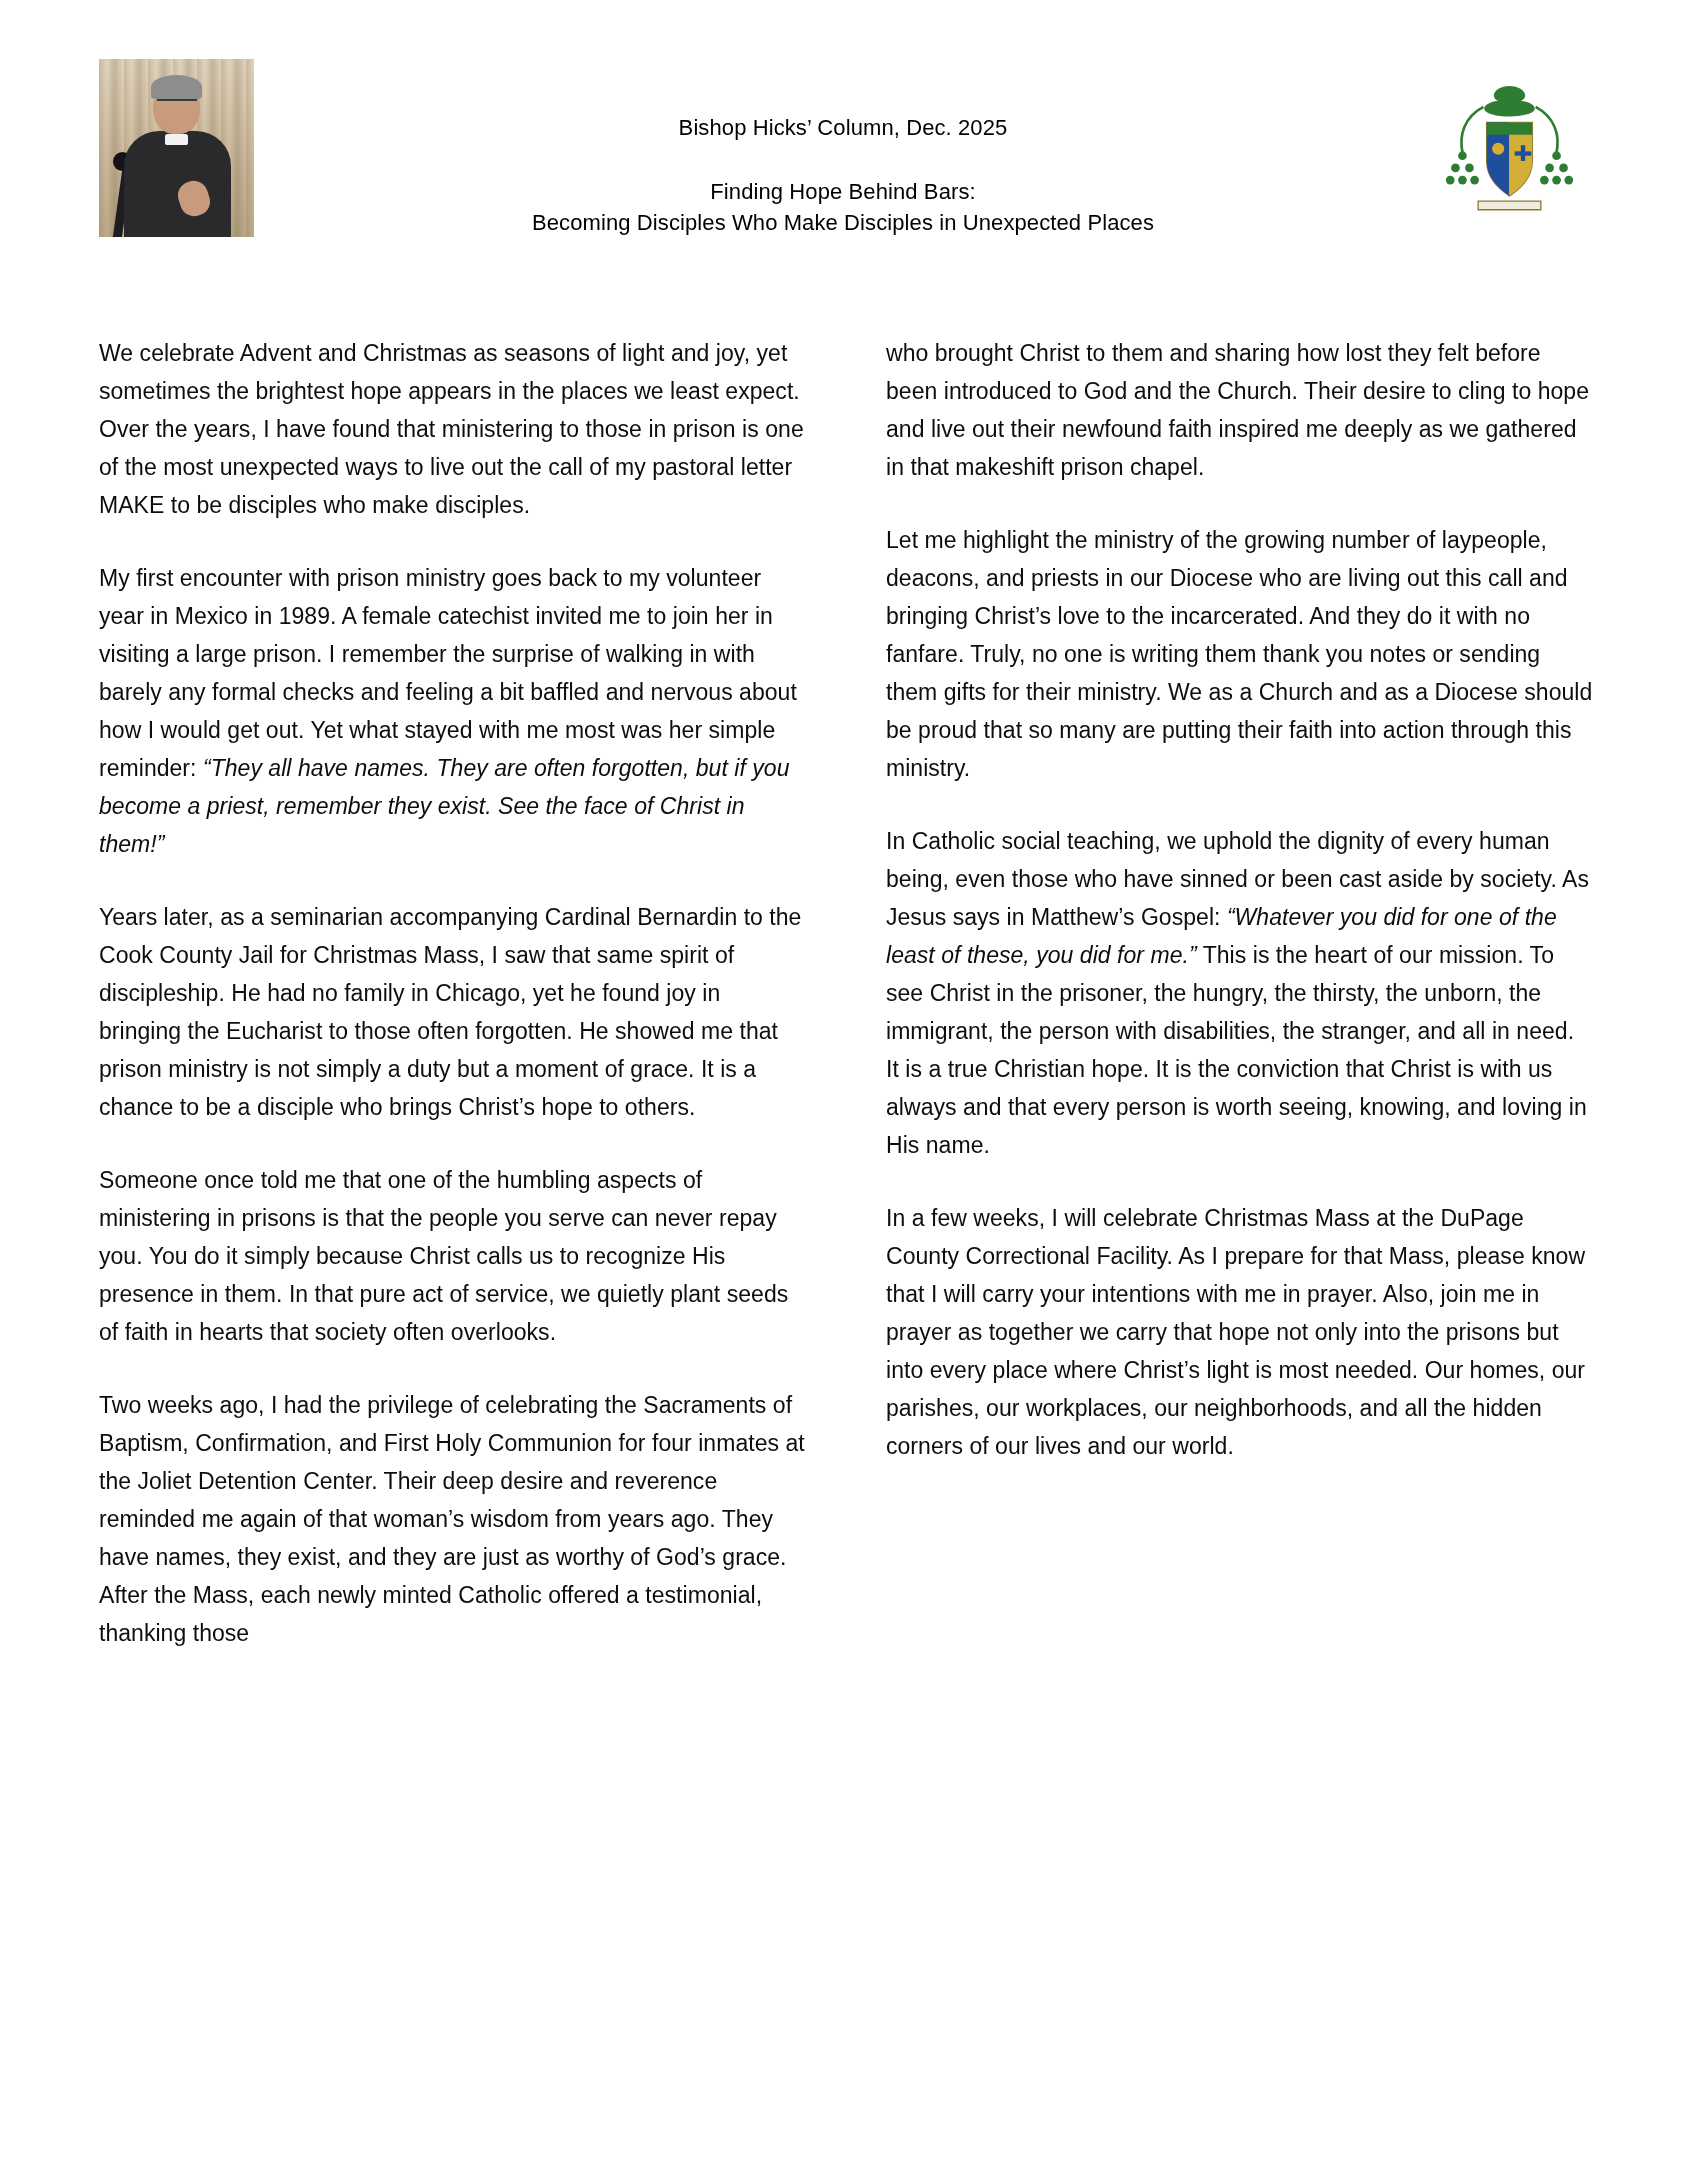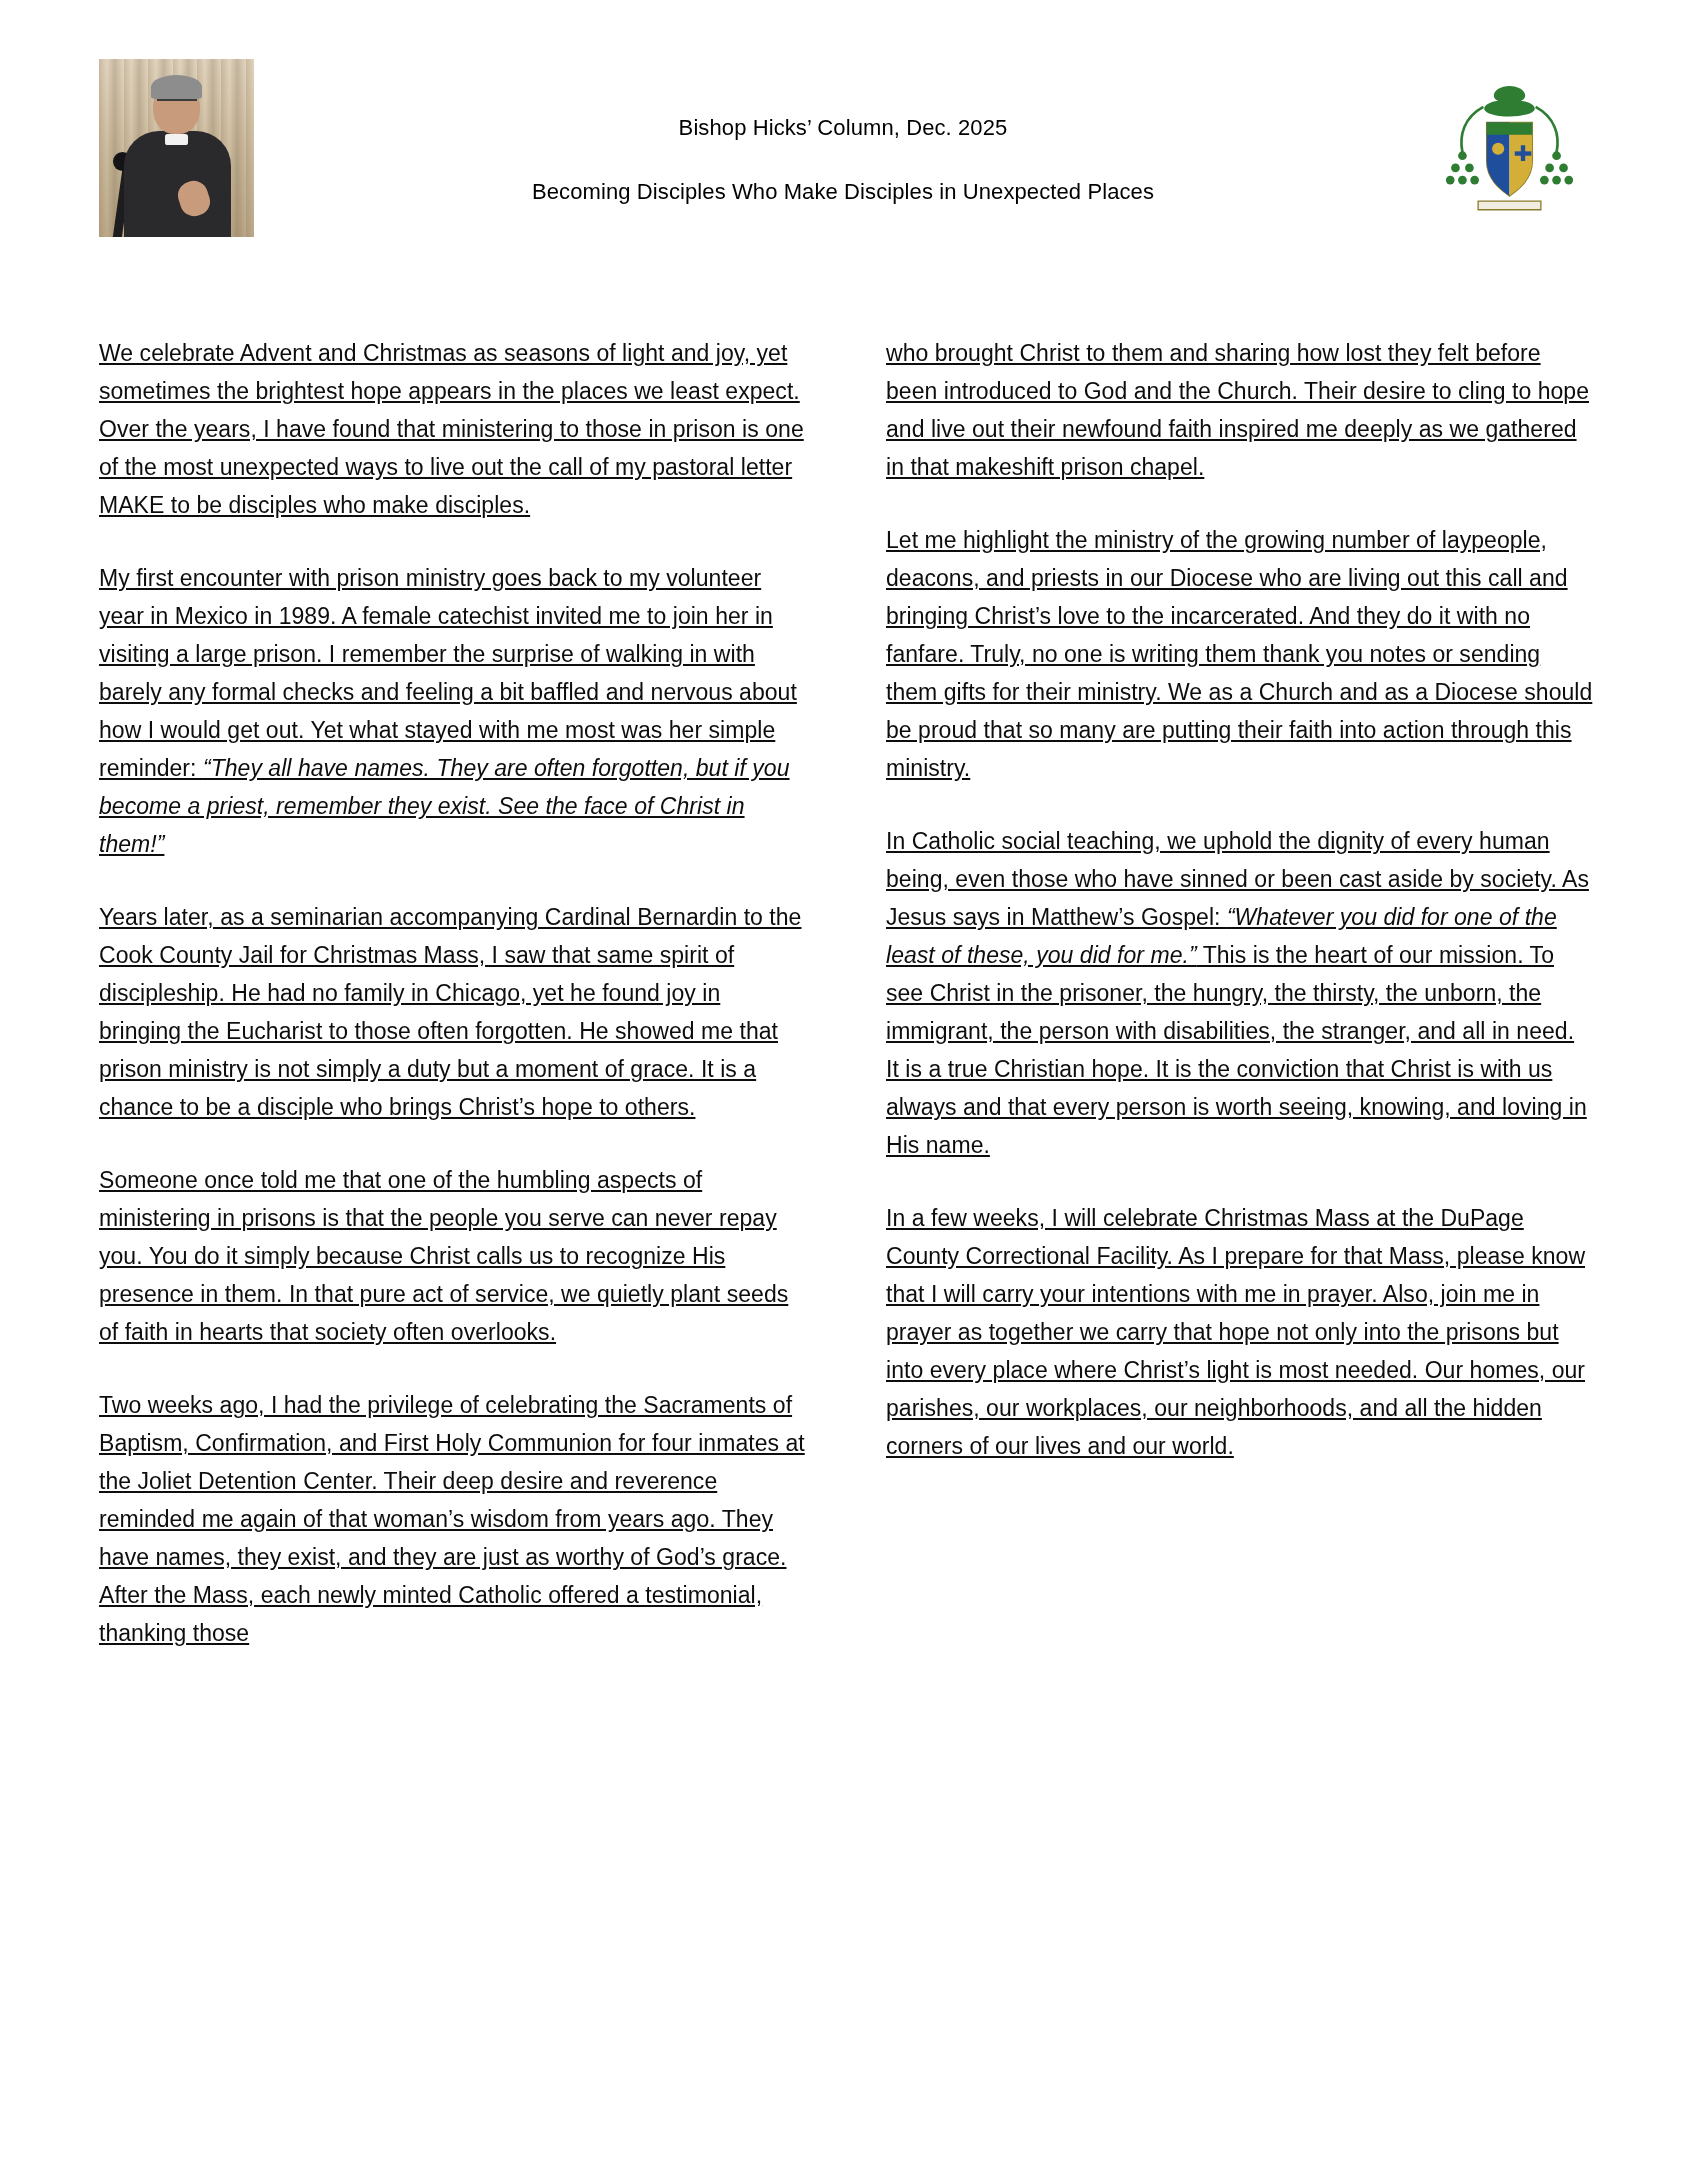--- a/index.html
+++ b/index.html
@@ -160,21 +160,20 @@
   .col {
     width: 707px;
   }
   .col p {
     margin: 0 0 35px 0;
     font-size: 23px;
     line-height: 38px;
     color: #0d0d0d;
     text-align: left;
     letter-spacing: 0.04px;
-    text-decoration: underline;
   }
   .col p:last-child {
     margin-bottom: 2px;
   }
   .col p em {
     font-style: italic;
   }
 </style>
 </head>
 <body>
@@ -191,20 +190,21 @@
       <div class="collar"></div>
       <div class="head"></div>
       <div class="hair"></div>
       <div class="glasses"></div>
       <div class="hand"></div>
     </div>
 
     <div class="header-titles">
       <div class="header-line">Bishop Hicks’ Column, Dec. 2025</div>
       <div class="title-block">
+        <div class="header-line">Finding Hope Behind Bars:</div>
         <div class="header-line">Becoming Disciples Who Make Disciples in Unexpected Places</div>
       </div>
     </div>
 
     <div class="crest">
       <svg viewBox="0 0 148 160" width="129" height="140" aria-hidden="true">
 
         <path d="M74 10 c-10 0 -18 5 -18 11 c0 3 2 5 5 6 c-9 1 -16 5 -16 9 c0 5 13 9 29 9 c16 0 29 -4 29 -9 c0 -4 -7 -8 -16 -9 c3 -1 5 -3 5 -6 c0 -6 -8 -11 -18 -11 z" fill="#2e7d32"></path>
 
         <path d="M44 34 C22 46 16 66 20 86" stroke="#2e7d32" stroke-width="3" fill="none"></path>

